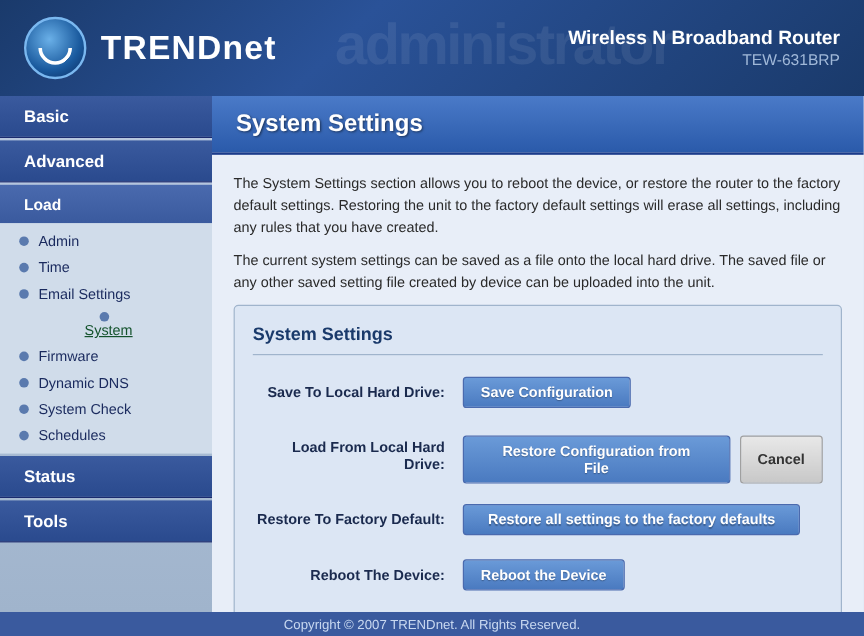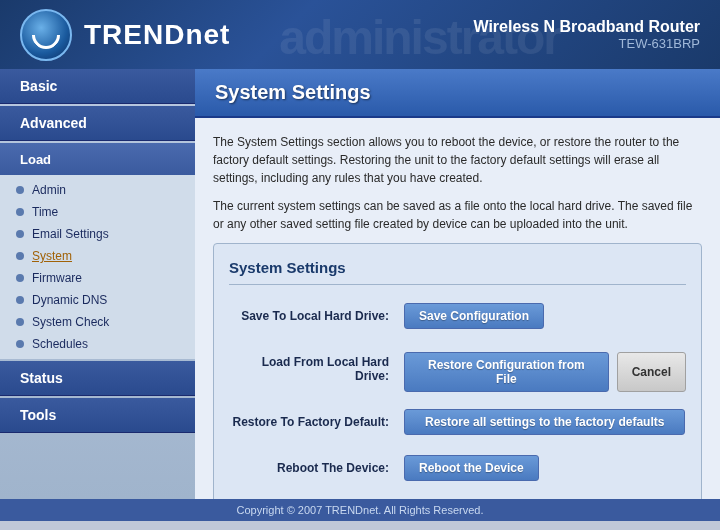--- a/index.html
+++ b/index.html
@@ -8,21 +8,21 @@
       height: 530px;
       font-family: Arial, sans-serif;
       font-size: 12px;
       background: #c0c8d8;
       overflow: hidden;
     }
 
     
     #header {
       width: 720px;
-      height: 69px;
+      height: 80px;
       background: linear-gradient(135deg, #1a3a6b 0%, #2a5298 40%, #1a3a6b 100%);
       display: flex;
       align-items: center;
       justify-content: space-between;
       padding: 0 20px;
       position: relative;
     }
     #logo-area {
       display: flex;
       align-items: center;
@@ -80,21 +80,21 @@
 
     
     #main {
       display: flex;
       width: 720px;
       height: 430px;
     }
 
     
     #sidebar {
-      width: 195px;
+      width: 177px;
       background: linear-gradient(180deg, #b8c8e0 0%, #a0b4cc 100%);
       flex-shrink: 0;
     }
     .nav-section {
       margin-bottom: 2px;
     }
     .nav-header {
       width: 100%;
       height: 35px;
       background: linear-gradient(180deg, #3a5a9e 0%, #2a4a8e 100%);
@@ -124,21 +124,21 @@
       padding: 4px 0;
     }
     .nav-item {
       display: flex;
       align-items: center;
       padding: 4px 12px 4px 16px;
       font-size: 12px;
       color: #1a2a5e;
       cursor: pointer;
     }
-    .nav-item.active { color: #a16207; text-decoration: underline; }
+    .nav-item.active { color: #14532d; text-decoration: underline; flex-direction: column; }
     .nav-bullet {
       width: 8px;
       height: 8px;
       background: #5a7aae;
       border-radius: 50%;
       margin-right: 8px;
       flex-shrink: 0;
     }
 
     

